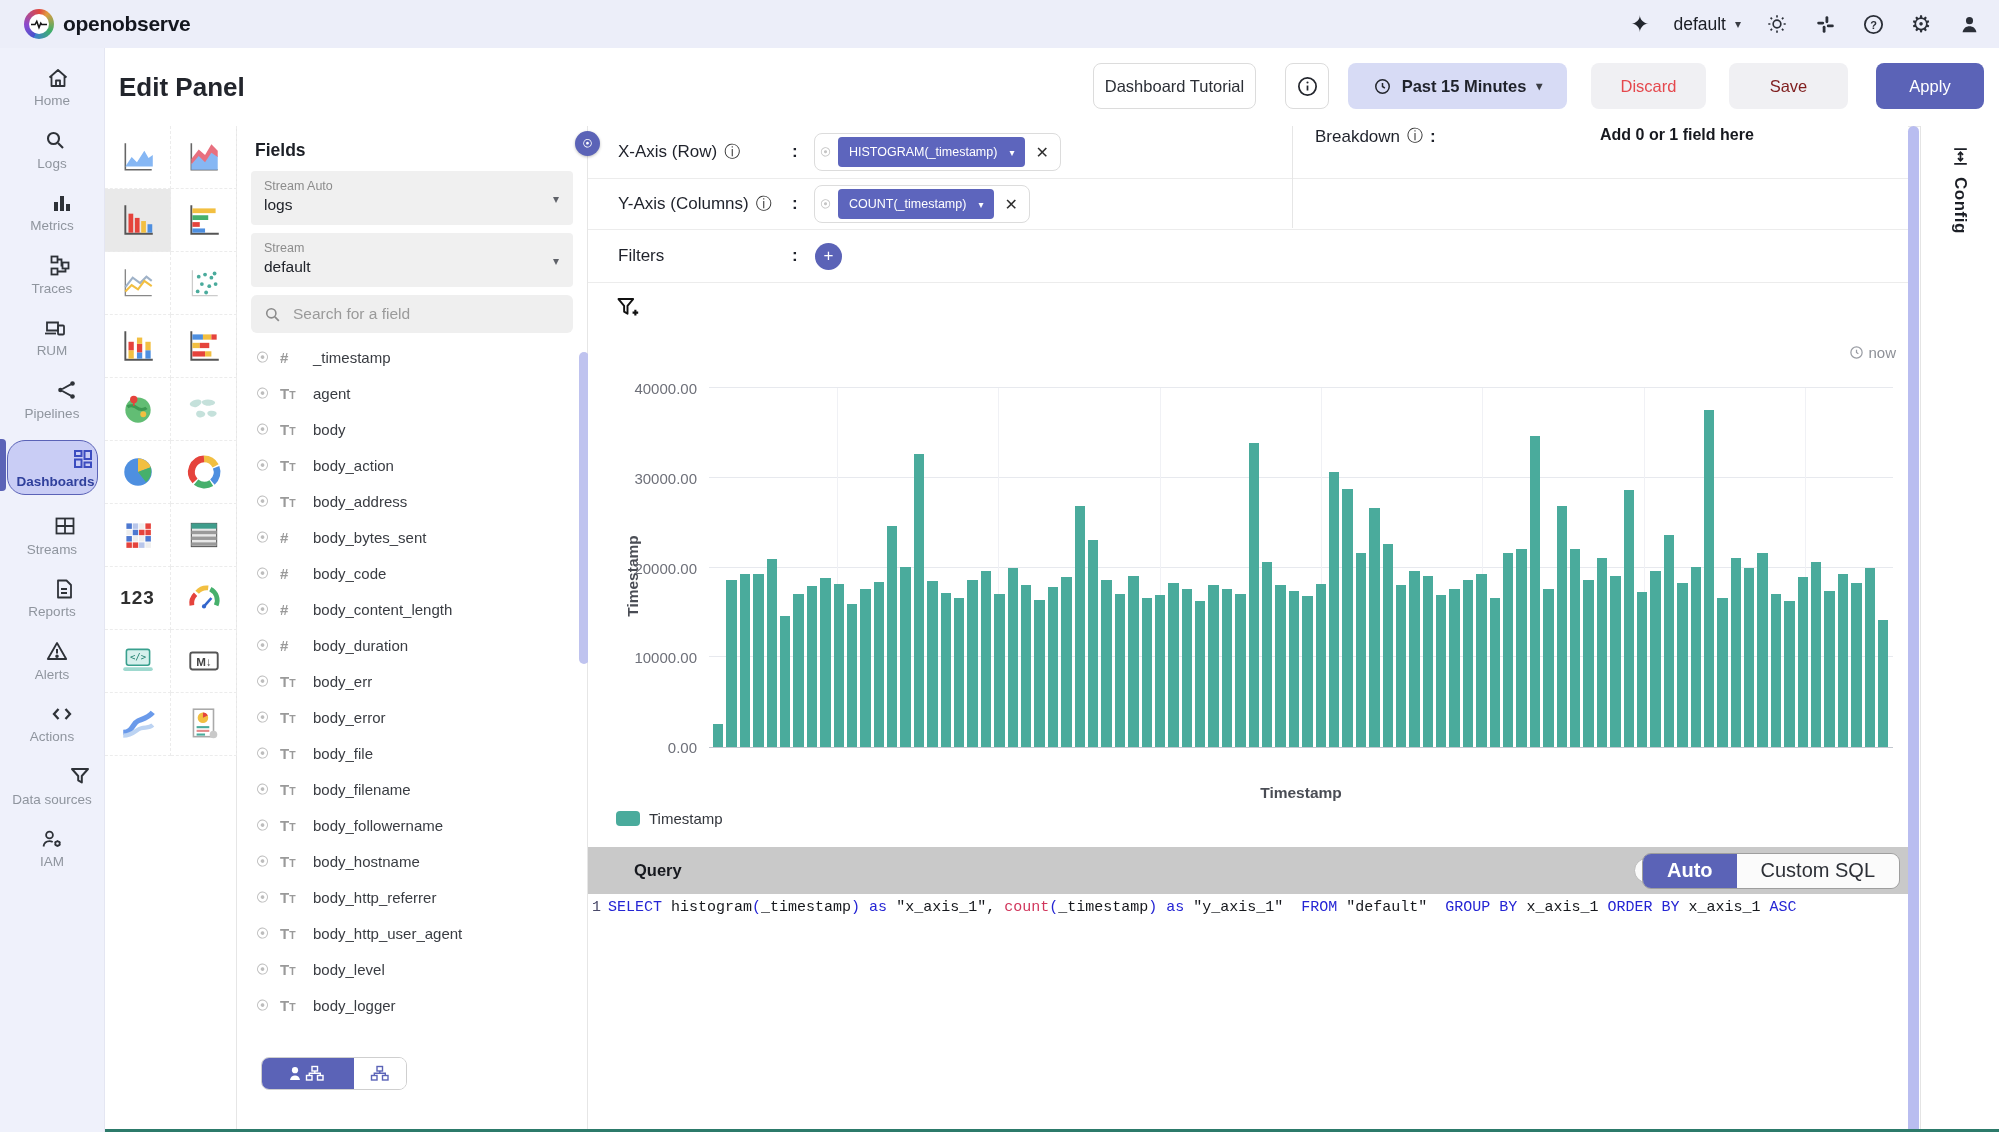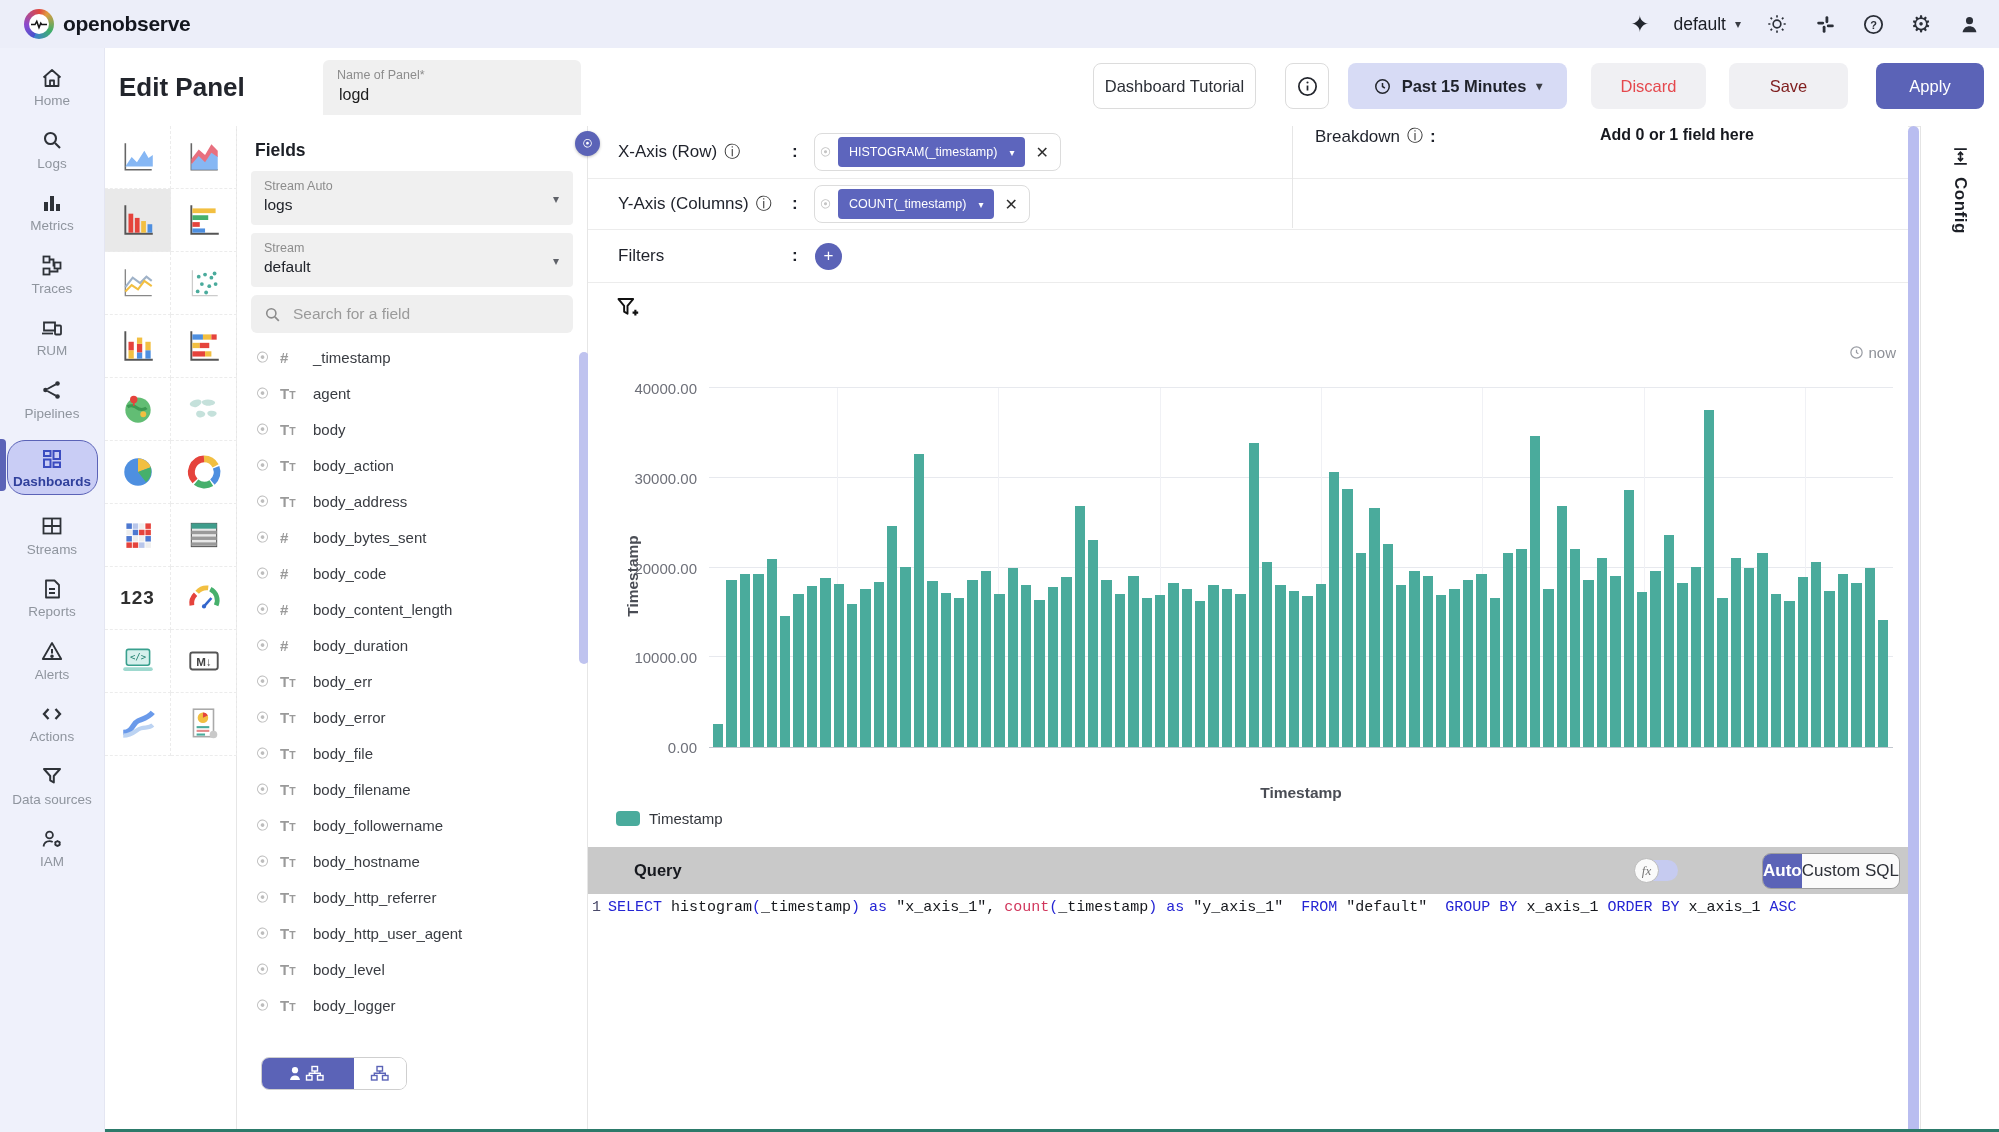--- a/index.html
+++ b/index.html
@@ -22,21 +22,21 @@
   
   .sidebar{position:absolute;left:0;top:48px;width:105px;bottom:0;background:#eff1fb;border-right:1px solid #e4e6f2;display:flex;flex-direction:column;align-items:center;padding-top:8px;box-sizing:border-box}
   .side-item{width:100%;display:flex;flex-direction:column;align-items:center;padding:9px 0 10px;position:relative;cursor:pointer}
   .side-icon{height:25px;color:#2e3238;display:grid;place-items:center}
   .side-icon svg{width:24px;height:24px}
   .side-label{font-size:13.5px;color:#8f959e;margin-top:3px;line-height:1.15;text-align:center;max-width:92px}
   .side-item.active .pillbox{background:var(--accent-soft);border:1.5px solid var(--accent);border-radius:18px;padding:5px 2px 4px;width:91px;box-sizing:border-box}
   .side-item.active .side-icon{color:#3b4cc0}
   .side-item.active .side-label{color:#30409c;font-weight:600}
   .side-item.active::before{content:"";position:absolute;left:0;top:8px;width:6px;height:52px;background:var(--accent);border-radius:0 4px 4px 0}
-  .pillbox{display:flex;flex-direction:column;align-items:center}
+  .pillbox{display:flex;flex-direction:column;align-items:flex-end}
   
   .header{position:absolute;left:105px;top:48px;right:0;height:78px;background:#fff;border-bottom:1px solid #e8e8e8}
   .page-title{position:absolute;left:14px;top:24px;font-size:26px;font-weight:600;color:#22252c}
   .name-input{position:absolute;left:218px;top:12px;width:258px;height:55px;background:#f0f0f0;border-radius:6px 6px 0 0;padding:8px 14px;box-sizing:border-box}
   .name-input .lab{font-size:12.5px;color:#8c8c8c}
   .name-input input{border:0;background:transparent;outline:none;font-size:16px;color:#1d1d1d;font-family:inherit;margin-top:3px;width:100%}
   .hbtn{position:absolute;top:15px;height:46px;border-radius:8px;display:flex;align-items:center;justify-content:center;font-size:16.5px;box-sizing:border-box;cursor:pointer;gap:10px}
   .btn-tutorial{left:988px;width:163px;background:#fff;border:1px solid #dcdcdc;color:#2c2f36}
   .btn-info{left:1180px;width:44px;background:#fff;border:1px solid #dcdcdc}
   .btn-time{left:1243px;width:219px;background:#d7dbf5;color:#1f222b;font-weight:600}
@@ -104,21 +104,21 @@
   .legend{position:absolute;left:28px;top:530px;display:flex;align-items:center;gap:9px}
   .lgswatch{width:24px;height:15px;border-radius:4px;background:var(--bar)}
   .lgtext{font-size:15px;color:#33363c}
   
   .querybar{position:absolute;left:0;top:721px;width:100%;height:47px;background:#c9c9c9;display:flex;align-items:center;box-sizing:border-box;padding-left:46px}
   .qtitle{font-size:16.5px;font-weight:700;color:#17191f}
   .fxtoggle{position:absolute;right:230px;display:flex;align-items:center;cursor:pointer}
   .fxtrack{width:42px;height:21px;border-radius:11px;background:#c6cbf0;position:relative}
   .fxknob{position:absolute;left:-2px;top:-2px;width:25px;height:25px;border-radius:50%;background:#fafafa;border:1px solid #bbb;display:grid;place-items:center;font-style:italic;font-size:13px;color:#777;font-family:"Liberation Serif",serif;box-sizing:border-box}
   .sqlseg{position:absolute;right:8px;display:flex;border:1px solid #9e9e9e;border-radius:9px;overflow:hidden;height:34px}
-  .sqlseg .seg{display:flex;align-items:center;padding:0 0;font-size:17px;cursor:pointer}
+  .sqlseg .seg{display:flex;align-items:center;padding:0 24px;font-size:20px;cursor:pointer}
   .seg.on{background:var(--accent);color:#fff;font-weight:600}
   .seg.off{background:#fbfbfb;color:#2d3037}
   .sqlline{position:absolute;left:0;top:773px;width:100%;font-family:"Liberation Mono",monospace;font-size:15px;display:flex;white-space:pre}
   .lno{color:#4a4a6a;padding:0 7px 0 4px}
   .q-k{color:#2525d4}.q-p{color:#16181d}.q-r{color:#d1365c}
   
   .vscroll{position:absolute;top:126px;right:80px;width:11px;bottom:0;background:#b9bdf0;border-radius:6px 6px 0 0}
   .config{position:absolute;top:126px;right:0;width:79px;bottom:0;background:#fff;border-left:1px solid #e4e4e4;display:flex;flex-direction:column;align-items:center;padding-top:20px;gap:10px;box-sizing:border-box;cursor:pointer}
   .config-label{writing-mode:vertical-rl;font-size:17px;font-weight:600;color:#1c1f26;letter-spacing:.5px}
   .bottombar{position:absolute;left:105px;right:0;bottom:0;height:3px;background:#2c7a6a}
@@ -322,24 +322,20 @@
             <path d="M17.5 13.2v1.1M17.5 18.7v1.1M20.4 14.9l-1 .55M15.6 17.55l-1 .55M14.6 14.9l1 .55M19.4 17.55l1 .55" stroke-width="1.4"></path>
           </svg>
         </span>
         <span class="side-label">IAM</span>
       </div>
     </div>
   </div>
 
 <div class="header">
   <div class="page-title">Edit Panel</div>
-  <div class="name-input">
-    <div class="lab">Name of Panel*</div>
-    <input value="logd" style="">
-  </div>
   <div class="hbtn btn-tutorial">Dashboard Tutorial</div>
   <div class="hbtn btn-info">
     <svg viewBox="0 0 24 24" width="23" height="23">
         <circle cx="12" cy="12" r="9" fill="none" stroke="#23262d" stroke-width="1.8"></circle>
         <path d="M12 11v5.2" stroke="#23262d" stroke-width="1.8"></path>
         <circle cx="12" cy="7.8" r="1.1" fill="#23262d"></circle>
       </svg>
   </div>
   <div class="hbtn btn-time">
     <span style="display:grid;place-items:center">

